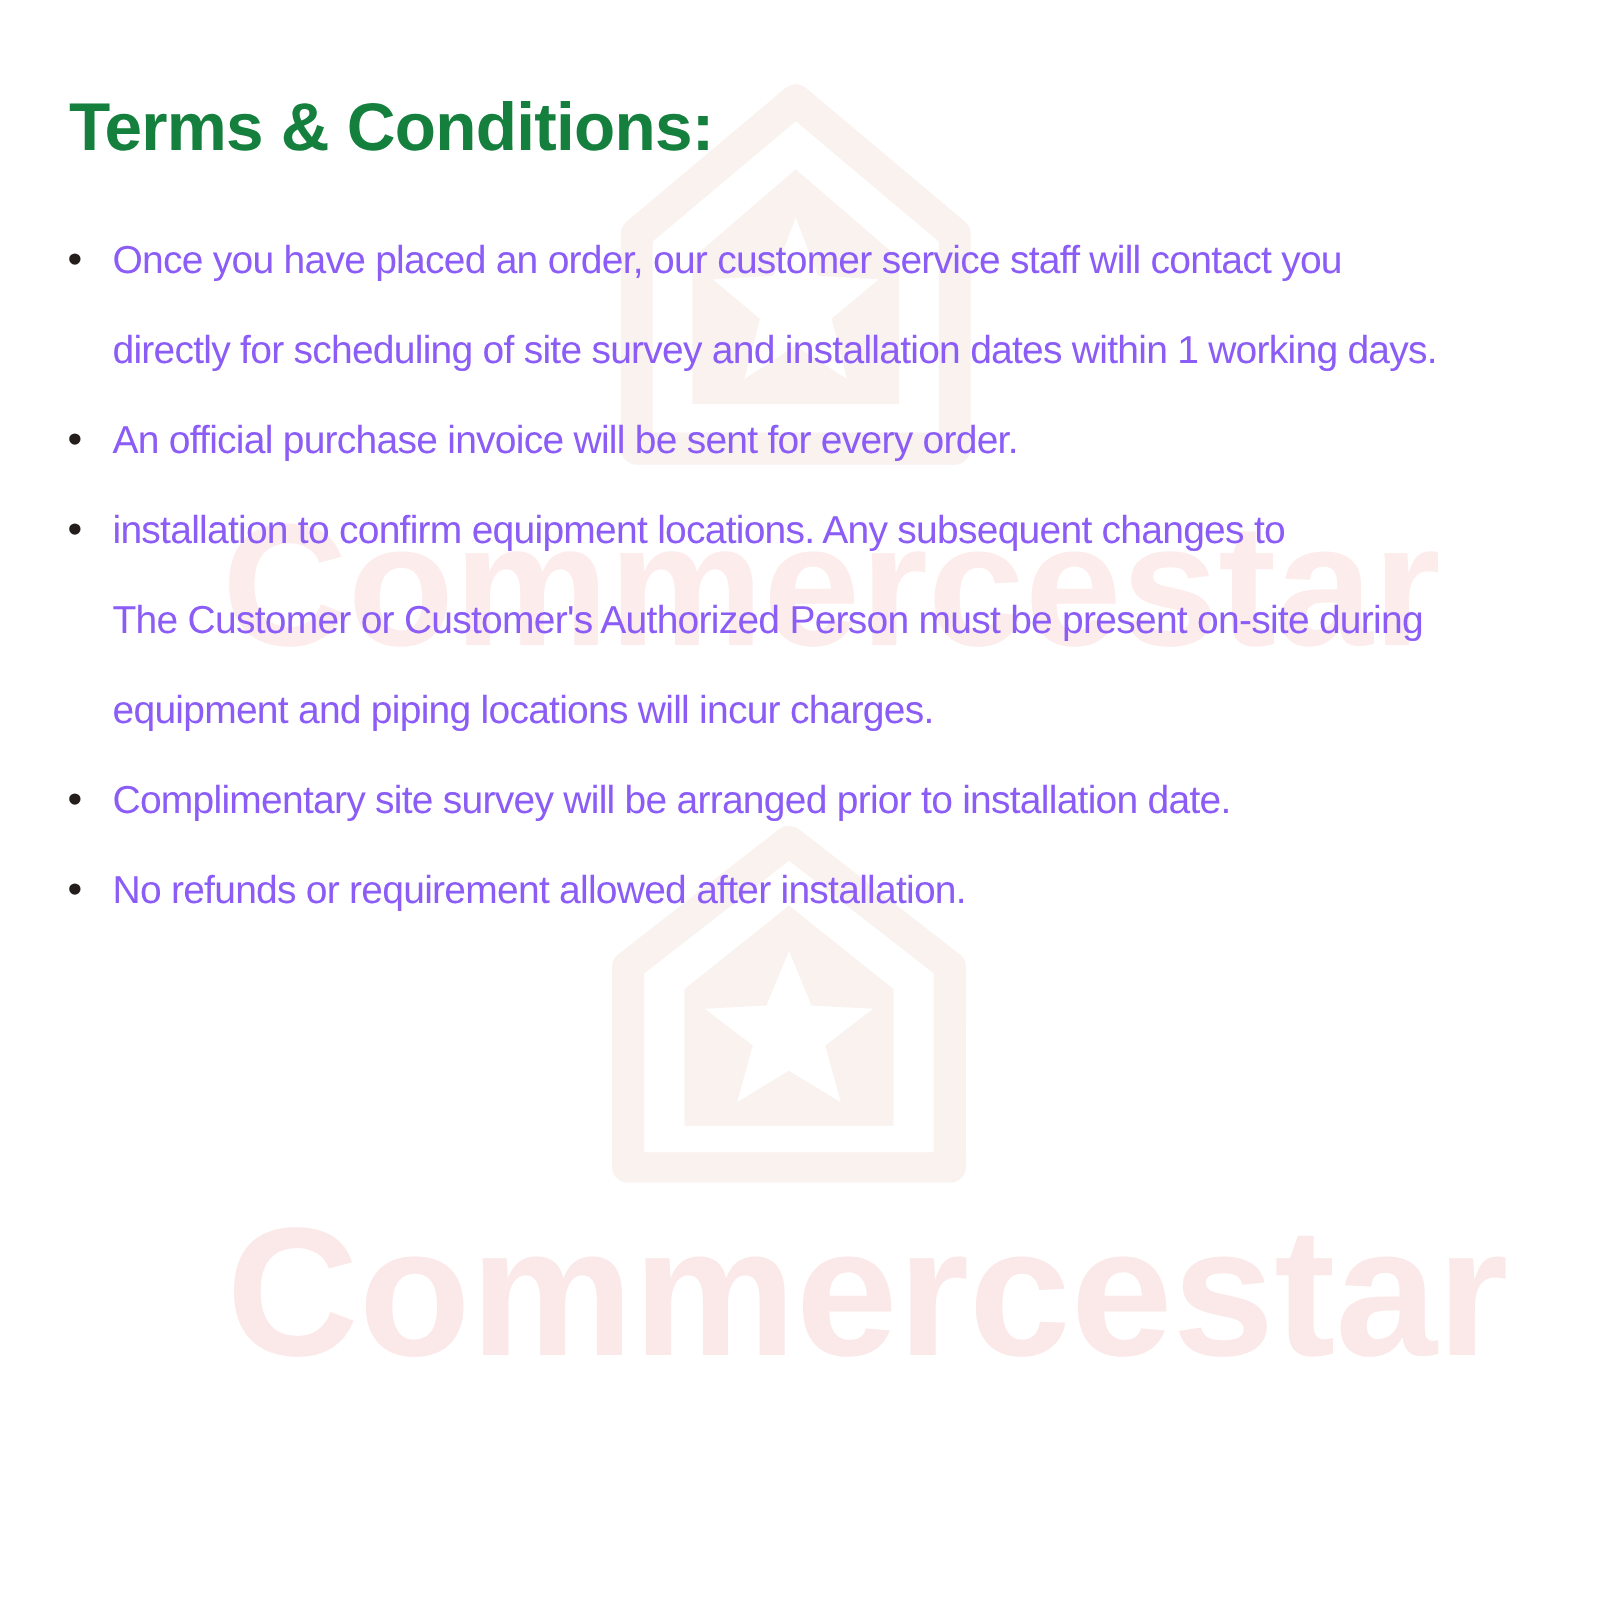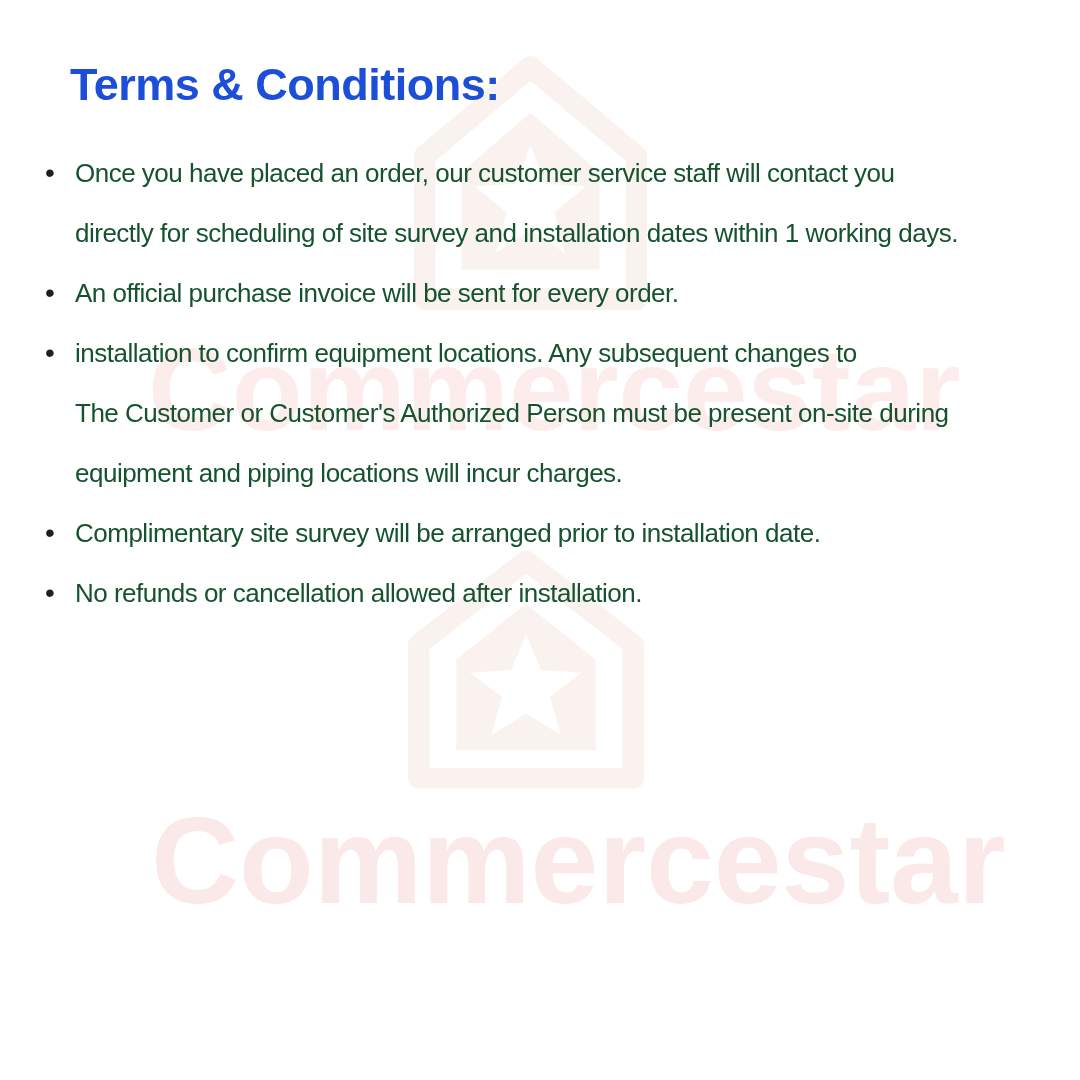--- a/index.html
+++ b/index.html
@@ -34,24 +34,23 @@
   .wm-text-2 { left: 129px; top: 800px; font-size: 122px; color: #fbe8e8; }
 
   
   .heading {
     position: absolute;
     z-index: 2;
     left: 46px; top: 60px;
     font-size: 45px;
     font-weight: bold;
     letter-spacing: -0.5px;
-    color: #1d4ed8;
+    color: #15803d;
     line-height: 1.1;
     white-space: nowrap;
-    margin-left: 24px;
   }
 
   
   .terms-list {
     position: absolute;
     z-index: 2;
     left: 45px; top: 143px;
     width: 1000px;
     list-style: none;
   }
@@ -66,21 +65,21 @@
     line-height: 60px;
     font-size: 28px;
     color: #241d1b;
   }
   .term-line {
     display: block;
     height: 60px;
     line-height: 60px;
     font-size: 26px;
     letter-spacing: -0.5px;
-    color: #14532d;
+    color: #8b5cf6;
     white-space: nowrap;
   }
 </style>
 </head>
 <body>
 
 <div class="canvas">
 
   <svg class="wm wm-logo-1" viewBox="0 0 100 100" preserveAspectRatio="none">
     <path d="M 10 40 L 50 7 L 90 40 L 90 93 L 10 93 Z" fill="none" stroke="#f9f2ef" stroke-width="8" stroke-linejoin="round" stroke-linecap="round"></path>
@@ -117,20 +116,20 @@
       <span class="term-line">installation to confirm equipment locations. Any subsequent changes to</span>
       <span class="term-line">The Customer or Customer's Authorized Person must be present on-site during</span>
       <span class="term-line">equipment and piping locations will incur charges.</span>
     </li>
 
     <li class="terms-item">
       <span class="term-line">Complimentary site survey will be arranged prior to installation date.</span>
     </li>
 
     <li class="terms-item">
-      <span class="term-line">No refunds or cancellation allowed after installation.</span>
+      <span class="term-line">No refunds or requirement allowed after installation.</span>
     </li>
 
 
 
 
   </ul>
 </div>
 
 </body></html>

